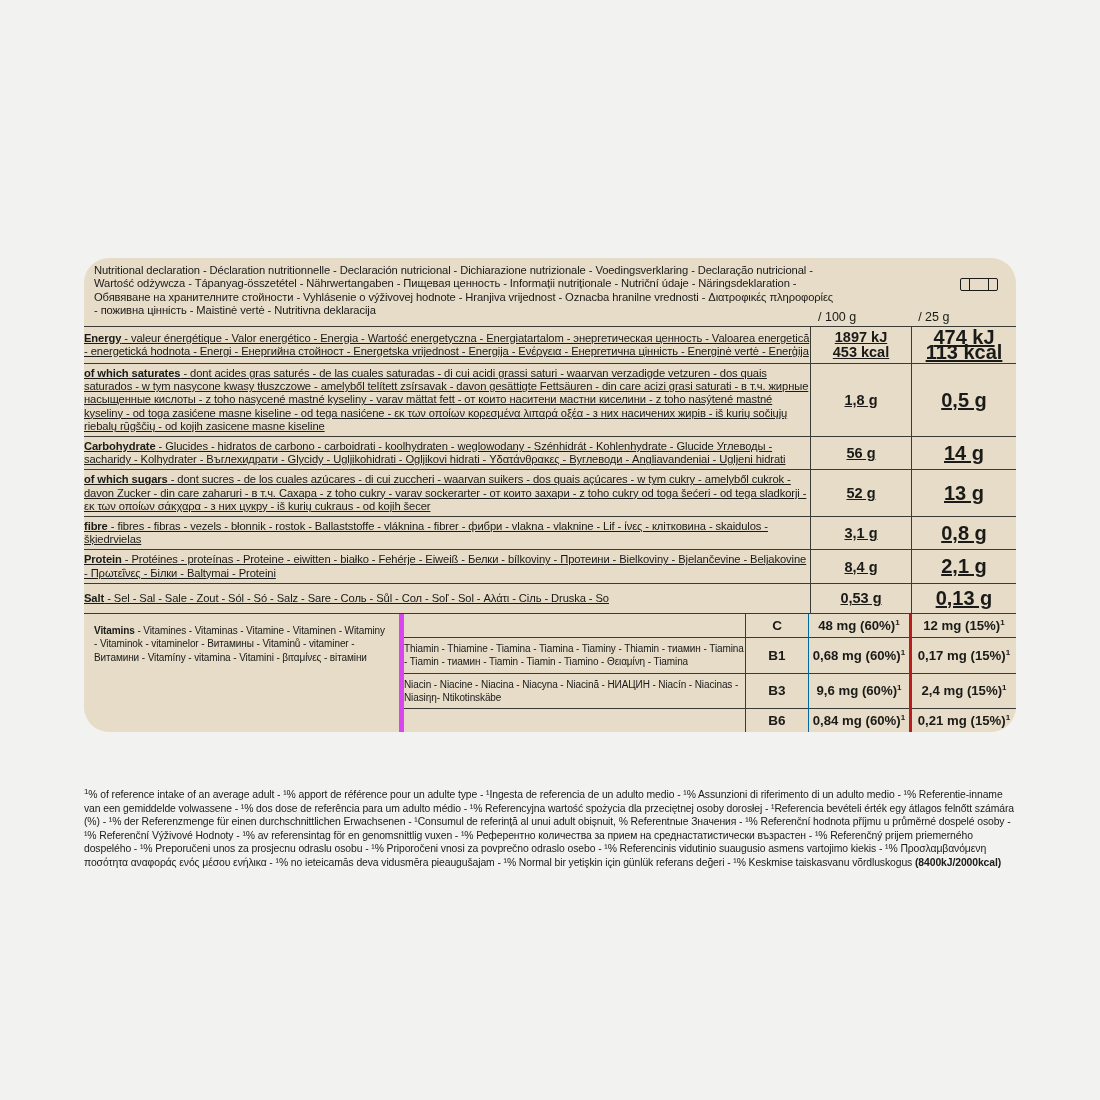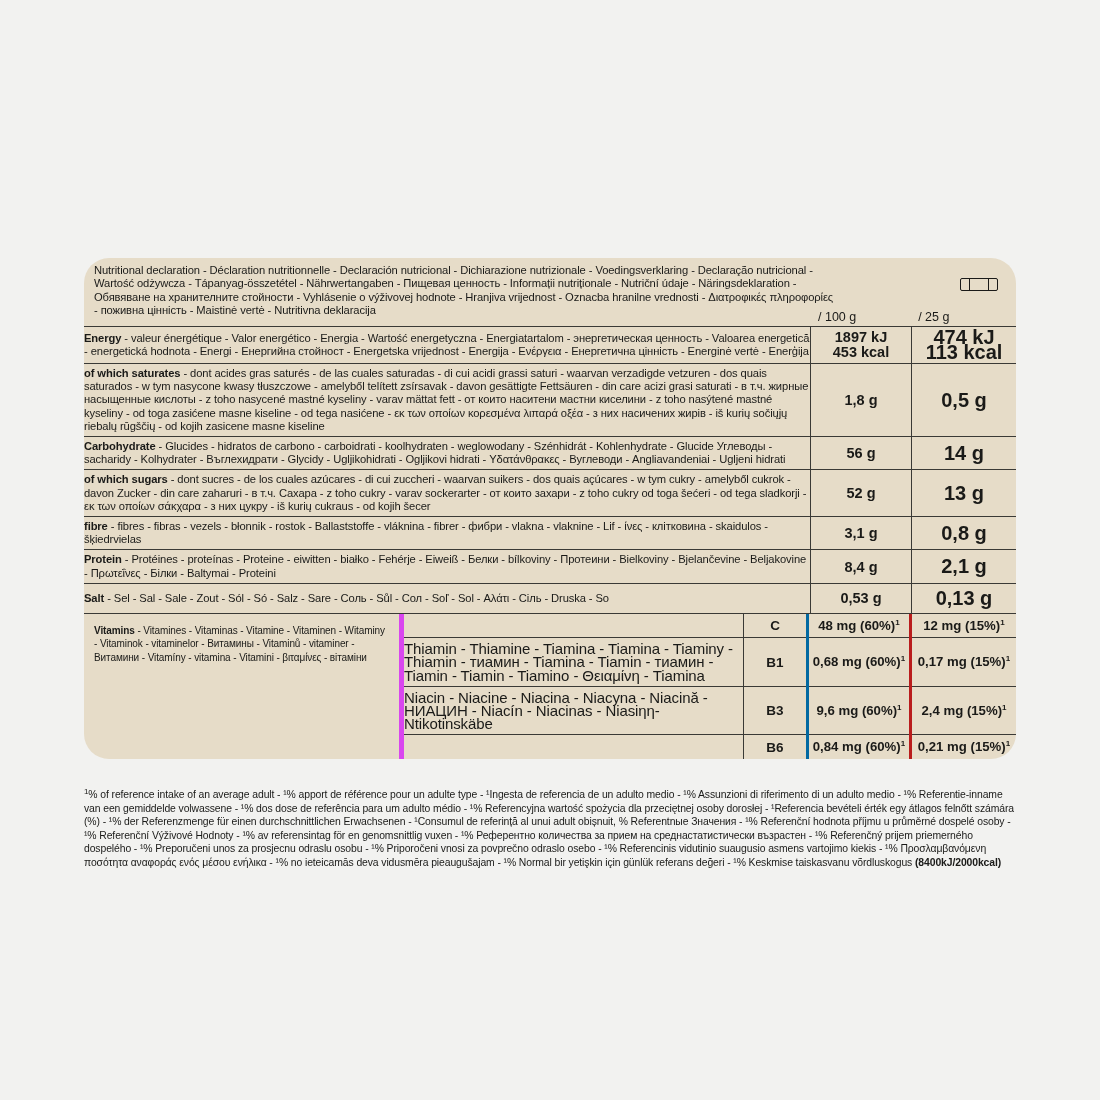--- a/index.html
+++ b/index.html
@@ -82,20 +82,21 @@
 
   table.nutri {
     width: 100%;
     border-collapse: collapse;
     table-layout: fixed;
   }
   table.nutri td {
     vertical-align: middle;
     padding: 3px 0 3px 0;
     border-top: 1px solid #3a3a36;
+    text-decoration: underline;
   }
   table.nutri tr:first-child td { border-top: 1px solid #3a3a36; }
   td.desc {
     padding-left: 10px;
     padding-right: 8px;
     font-size: 11.2px;
     line-height: 13.2px;
     color: #1a1a18;
     letter-spacing: -0.1px;
   }
@@ -144,40 +145,40 @@
   }
   table.vit td {
     vertical-align: middle;
     padding: 4px 0;
     border-top: 1px solid #3a3a36;
   }
   table.vit tr:first-child td { border-top: none; }
   td.vdesc {
     padding-left: 8px;
     padding-right: 6px;
-    font-size: 15px;
+    font-size: 10px;
     line-height: 13.2px;
     color: #1a1a18;
     letter-spacing: -0.1px;
   }
   td.vcode {
     width: 62px;
     text-align: center;
     font-size: 13.5px;
     font-weight: bold;
     color: #1a1a18;
     border-left: 1px solid #3a3a36;
   }
   td.vval {
     width: 100px;
     text-align: center;
     font-size: 13.2px;
     font-weight: bold;
     color: #1a1a18;
-    border-left: 3px solid #0369a1;
+    border-left: 1px solid #0369a1;
   }
   td.vval2 {
     width: 104px;
     text-align: center;
     font-size: 13.2px;
     font-weight: bold;
     color: #1a1a18;
     border-left: 3px solid #b91c1c;
   }
   sup { font-size: 8px; vertical-align: super; }

